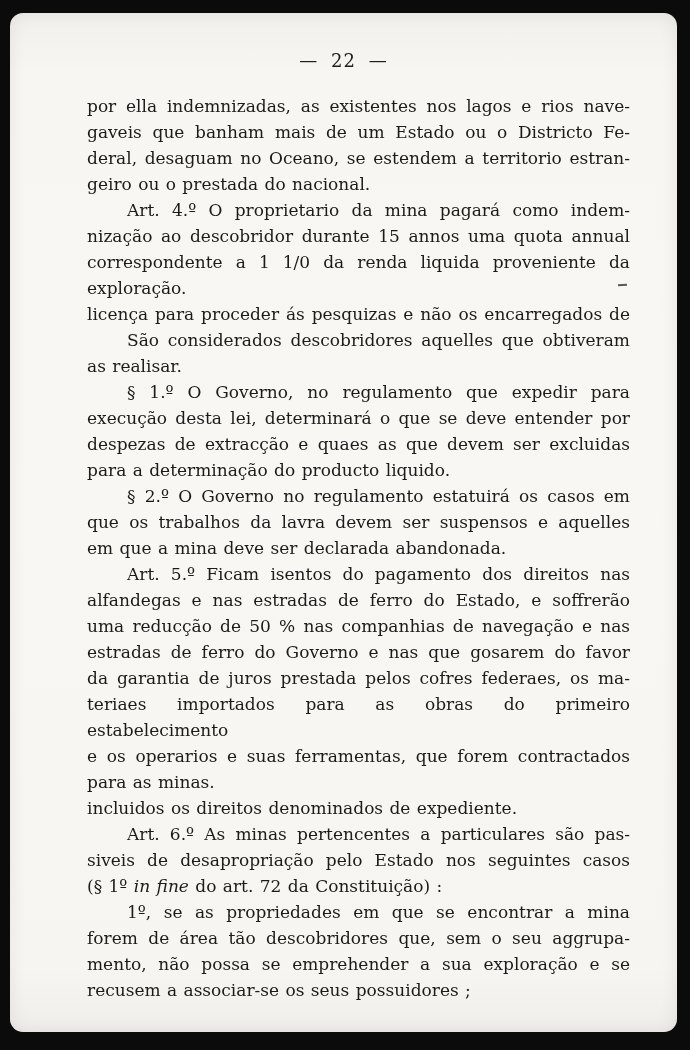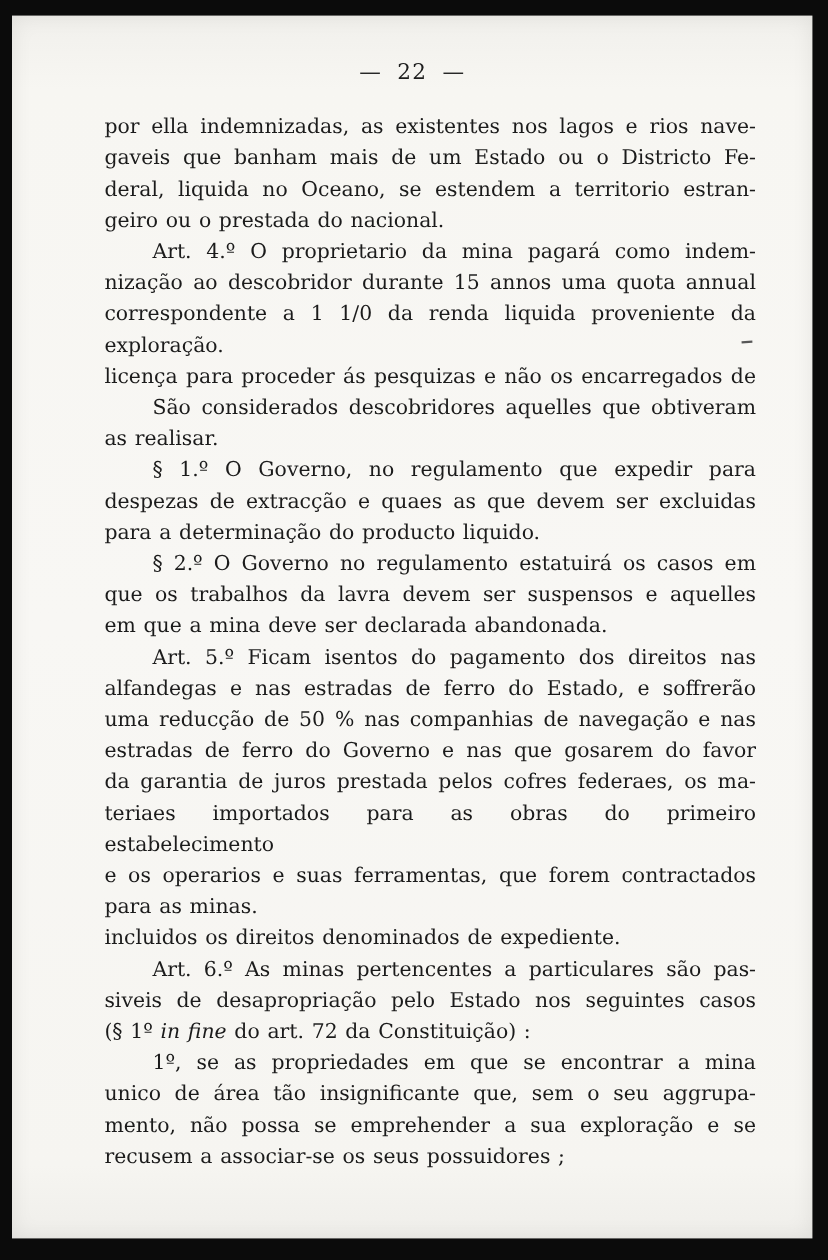--- a/index.html
+++ b/index.html
@@ -13,20 +13,21 @@
     position: relative;
     width: 690px; height: 1050px;
     background: #0b0b0b;
   }
   .paper {
     position: absolute;
     left: 10px; top: 13px;
     width: 667px; height: 1019px;
     background: linear-gradient(180deg, #f1f0ec 0%, #f7f6f2 6%, #f8f7f4 50%, #f6f5f1 94%, #efeeea 100%);
     box-shadow: inset 0 0 18px rgba(0,0,0,0.08);
+    border-radius: 13px;
   }
   .page-number {
     position: absolute;
     top: 37px; left: 0; width: 100%;
     text-align: center;
     font-size: 18px;
     letter-spacing: 1px;
     word-spacing: 6px;
     color: #1d1d1d;
   }
@@ -57,36 +58,37 @@
 </head>
 <body>
 
 <div class="scan">
   <div class="paper">
     <div class="page-number">— 22 —</div>
     <div class="text-block">
         <div class="para">
           <div class="line first">por ella indemnizadas, as existentes nos lagos e rios nave-</div>
           <div class="line">gaveis que banham mais de um Estado ou o Districto Fe-</div>
-          <div class="line">deral, liquida no Oceano, se estendem a territorio estran-</div>
+          <div class="line">deral, desaguam no Oceano, se estendem a territorio estran-</div>
           <div class="line last">geiro ou o prestada do nacional.</div>
         </div>
         <div class="para indent">
           <div class="line first">Art. 4.º O proprietario da mina pagará como indem-</div>
           <div class="line">nização ao descobridor durante 15 annos uma quota annual</div>
           <div class="line">correspondente a 1 1/0 da renda liquida proveniente da</div>
           <div class="line last">exploração.</div>
         </div>
         <div class="para indent">
           <div class="line">licença para proceder ás pesquizas e não os encarregados de</div>
           <div class="line first">São considerados descobridores aquelles que obtiveram</div>
           <div class="line last">as realisar.</div>
         </div>
         <div class="para indent">
           <div class="line first">§ 1.º O Governo, no regulamento que expedir para</div>
+          <div class="line">execução desta lei, determinará o que se deve entender por</div>
           <div class="line">despezas de extracção e quaes as que devem ser excluidas</div>
           <div class="line last">para a determinação do producto liquido.</div>
         </div>
         <div class="para indent">
           <div class="line first">§ 2.º O Governo no regulamento estatuirá os casos em</div>
           <div class="line">que os trabalhos da lavra devem ser suspensos e aquelles</div>
           <div class="line last">em que a mina deve ser declarada abandonada.</div>
         </div>
         <div class="para indent">
           <div class="line first">Art. 5.º Ficam isentos do pagamento dos direitos nas</div>
@@ -101,20 +103,20 @@
         <div class="para indent">
           <div class="line last">incluidos os direitos denominados de expediente.</div>
         </div>
         <div class="para indent">
           <div class="line first">Art. 6.º As minas pertencentes a particulares são pas-</div>
           <div class="line">siveis de desapropriação pelo Estado nos seguintes casos</div>
           <div class="line last">(§ 1º <i>in fine</i> do art. 72 da Constituição) :</div>
         </div>
         <div class="para indent">
           <div class="line first">1º, se as propriedades em que se encontrar a mina</div>
-          <div class="line">unico de área tão insignificante que, sem o seu aggrupa-</div>
+          <div class="line">forem de área tão descobridores que, sem o seu aggrupa-</div>
           <div class="line">mento, não possa se emprehender a sua exploração e se</div>
           <div class="line last">recusem a associar-se os seus possuidores ;</div>
         </div>
       </div>
     <div class="artifact-dash"></div>
   </div>
 </div>
 
 </body></html>

